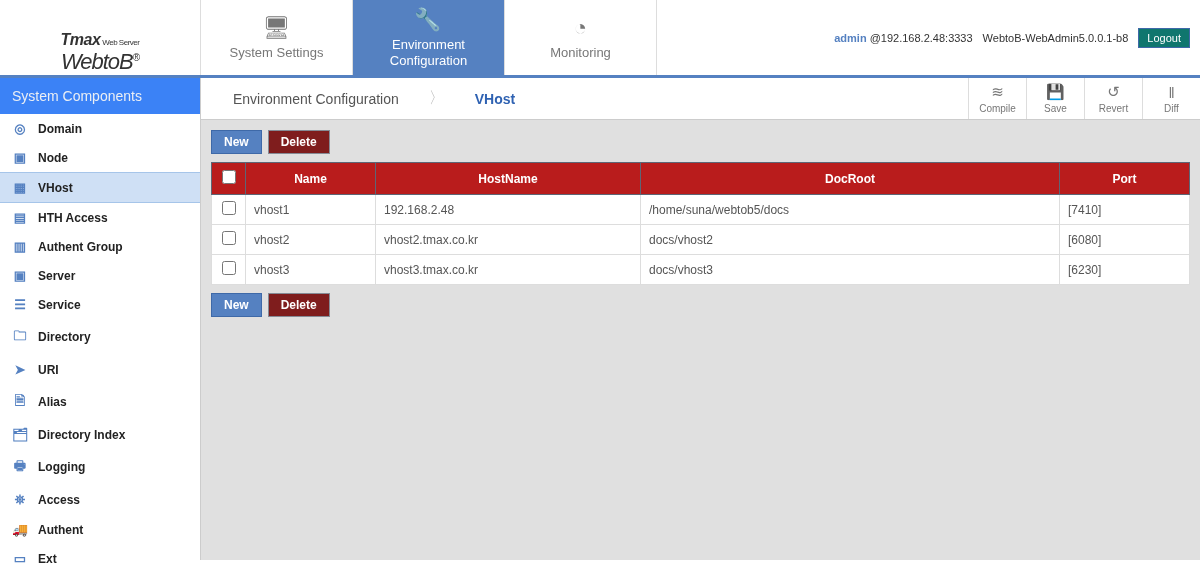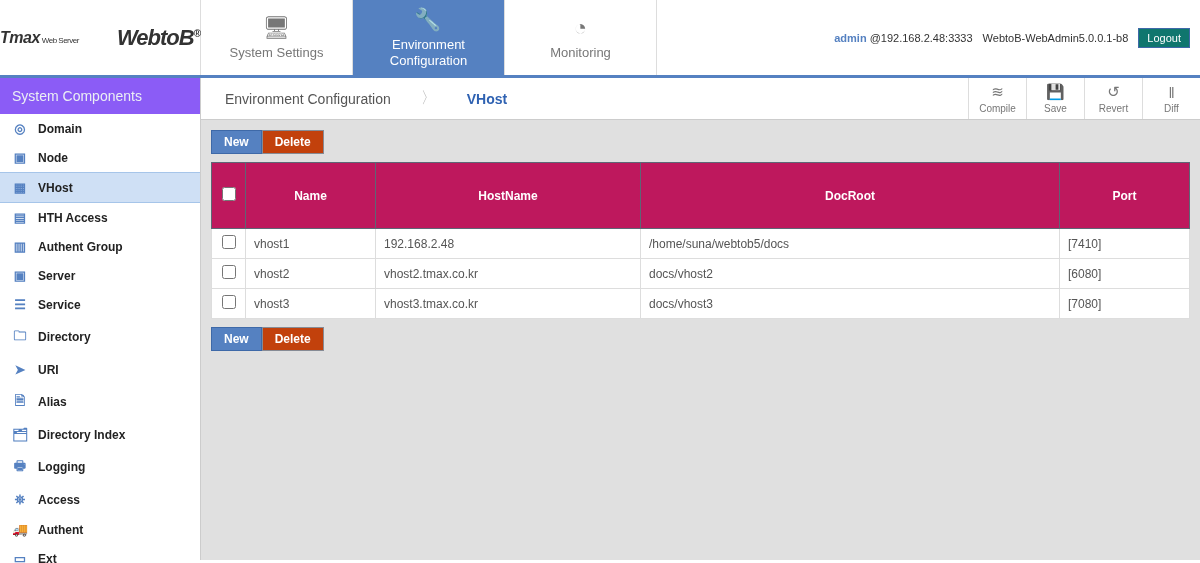--- a/index.html
+++ b/index.html
@@ -14,35 +14,35 @@
   }
   
   .header {
     display: flex;
     height: 78px;
     border-bottom: 3px solid #5581c1;
   }
   .logo {
     width: 201px;
     display: flex;
-    flex-direction: row;
-    align-items: center;
-    justify-content: space-between;
+    flex-direction: column;
+    align-items: center;
+    justify-content: flex-end;
     border-right: 1px solid #ddd;
   }
   .logo-top {
     font-size: 16px;
     font-weight: bold;
     font-style: italic;
     letter-spacing: -0.5px;
   }
   .logo-top small { font-size: 8px; font-weight: normal; font-style: normal; margin-left: 2px; }
   .logo-bottom {
     font-size: 22px;
-    font-weight: 700;
+    font-weight: 400;
     font-style: italic;
     letter-spacing: -1px;
   }
   .logo-bottom sup { font-size: 10px; font-style: normal; }
   .nav-tabs { display: flex; }
   .nav-tab {
     width: 152px;
     display: flex;
     flex-direction: column;
     align-items: center;
@@ -84,21 +84,21 @@
     height: calc(100% - 81px);
   }
   .sidebar {
     width: 201px;
     background: #fff;
     display: flex;
     flex-direction: column;
     border-right: 1px solid #ccc;
   }
   .sidebar-header {
-    background: #8b5cf6;
+    background: #3b82f6;
     color: #eaeef4;
     font-size: 14px;
     padding: 10px 12px;
   }
   .sidebar-list { list-style: none; }
   .sidebar-list li {
     display: flex;
     align-items: center;
     gap: 10px;
     padding: 7px 12px;
@@ -130,21 +130,21 @@
     background: #fff;
     display: flex;
     align-items: stretch;
     border-bottom: 1px solid #ccc;
     height: 42px;
   }
   .breadcrumb {
     flex: 1;
     display: flex;
     align-items: center;
-    padding-left: 24px;
+    padding-left: 32px;
     font-size: 14px;
     gap: 30px;
   }
   .breadcrumb .crumb1 { color: #555; }
   .breadcrumb .sep { color: #bbb; font-size: 16px; }
   .breadcrumb .crumb2 { color: #2f62b2; font-weight: bold; }
   .toolbar {
     display: flex;
   }
   .toolbar-btn {
@@ -158,43 +158,44 @@
     font-size: 10px;
     gap: 2px;
     cursor: pointer;
   }
   .toolbar-btn .icon { font-size: 15px; }
   .content {
     padding: 10px;
   }
   .action-row {
     display: flex;
+    gap: 6px;
     margin-bottom: 8px;
   }
   .btn {
     padding: 4px 12px;
     font-size: 12px;
     border: 1px solid;
     cursor: pointer;
     font-weight: bold;
     color: #fff;
   }
   .btn-new { background: #5581c1; border-color: #3e69a8; }
-  .btn-del { background: #c2410c; border-color: #868b95; }
+  .btn-del { background: #7f1d1d; border-color: #868b95; }
   table {
     width: 100%;
     border-collapse: collapse;
     background: #fff;
     font-size: 12px;
   }
   thead th {
-    background: #be185d;
+    background: #b91c1c;
     color: #fff;
     font-weight: bold;
-    padding: 24px 8px;
+    padding: 7px 8px;
     border: 1px solid #5e6575;
     text-align: center;
   }
   tbody td {
     border: 1px solid #ddd;
     padding: 6px 8px;
     color: #555;
   }
   .chk-cell { width: 34px; text-align: center; }
   .name-col { width: 130px; }
@@ -363,21 +364,21 @@
             <td>vhost2</td>
             <td>vhost2.tmax.co.kr</td>
             <td>docs/vhost2</td>
             <td>[6080]</td>
           </tr>
           <tr>
             <td class="chk-cell"><input type="checkbox" style=""></td>
             <td>vhost3</td>
             <td>vhost3.tmax.co.kr</td>
             <td>docs/vhost3</td>
-            <td>[7080]</td>
+            <td>[6230]</td>
           </tr>
         </tbody>
       </table>
 
       <div class="action-row" style="margin-top:8px;">
         <button class="btn btn-new">New</button>
         <button class="btn btn-del">Delete</button>
       </div>
     </div>
   </div>

